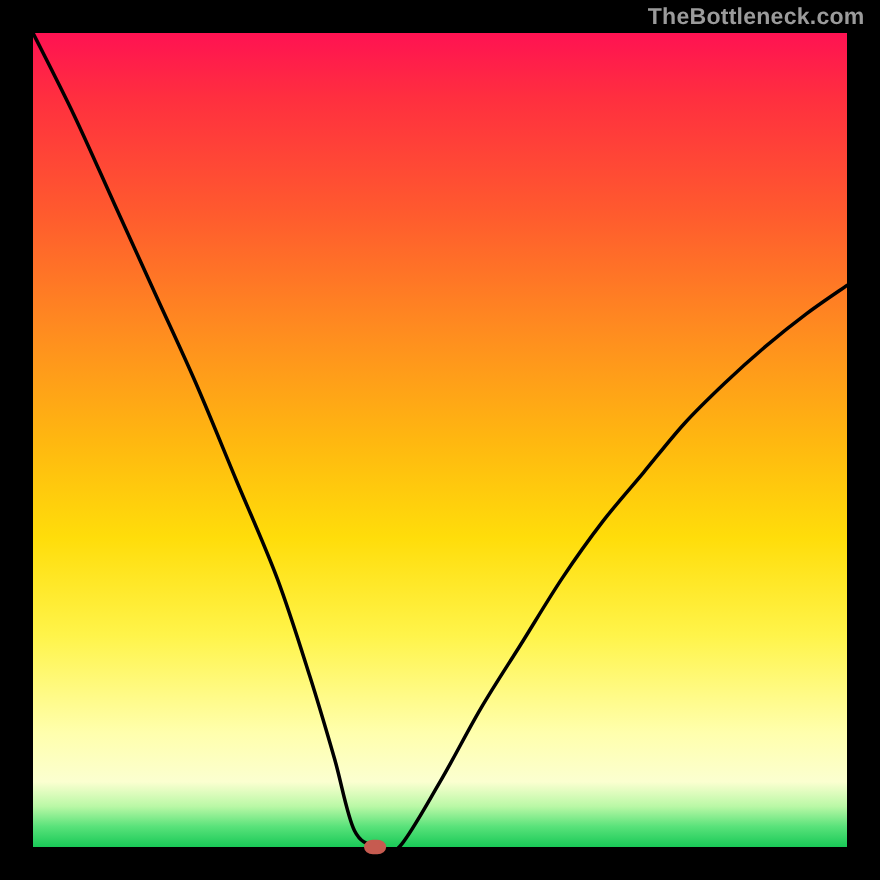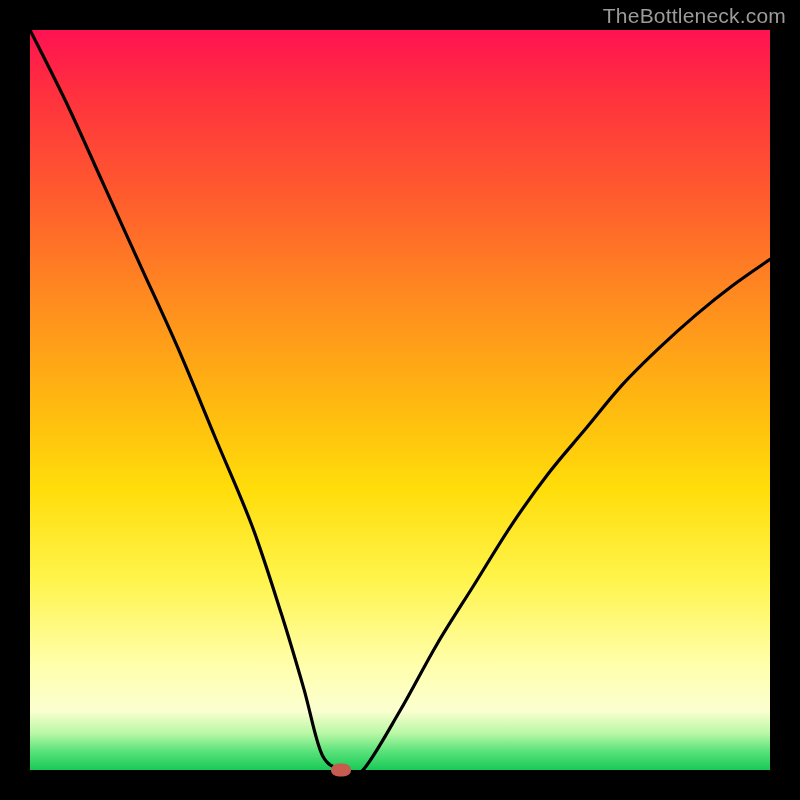--- a/index.html
+++ b/index.html
@@ -55,21 +55,21 @@
     background: #c65b50;
     border-radius: 8px / 6px;
     transform: translate(-50%, -50%);
   }
   .watermark {
     position: absolute;
     top: 4px;
     right: 14px;
     color: #9b9b9b;
     font-size: 21px;
-    font-weight: 400;
+    font-weight: 700;
     letter-spacing: 0.2px;
   }
 </style>
 </head>
 <body>
 
 <div class="frame">
   <div class="watermark">TheBottleneck.com</div>
 
   <div class="plot">

